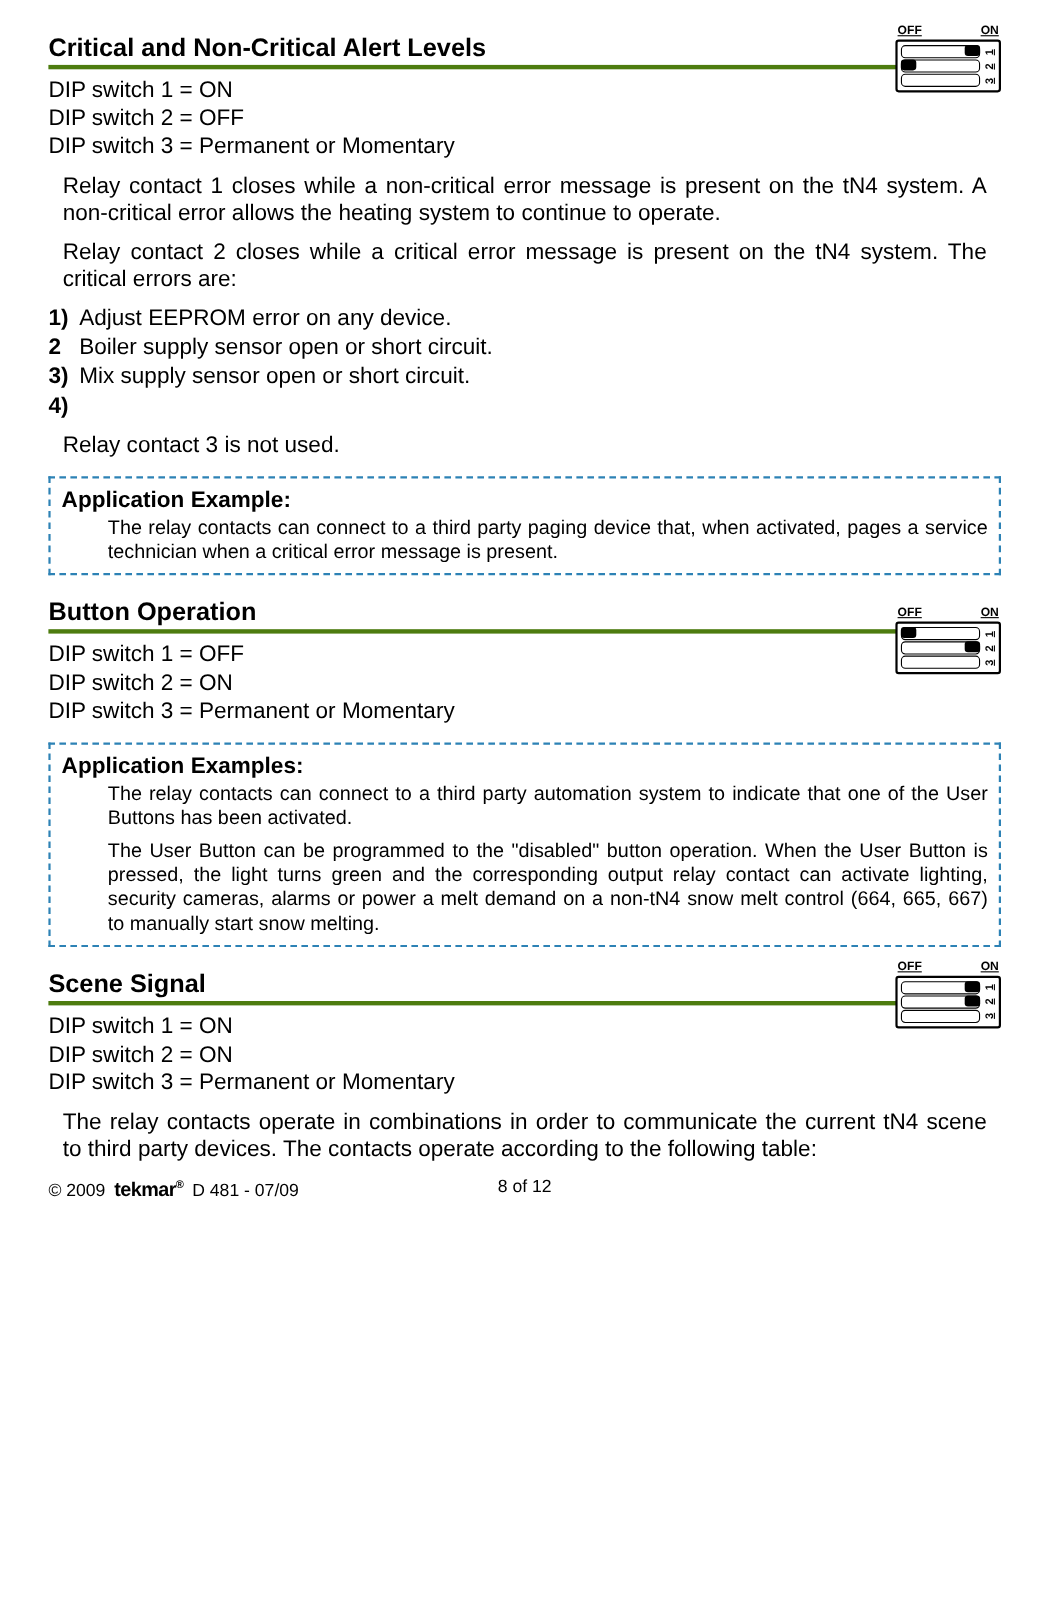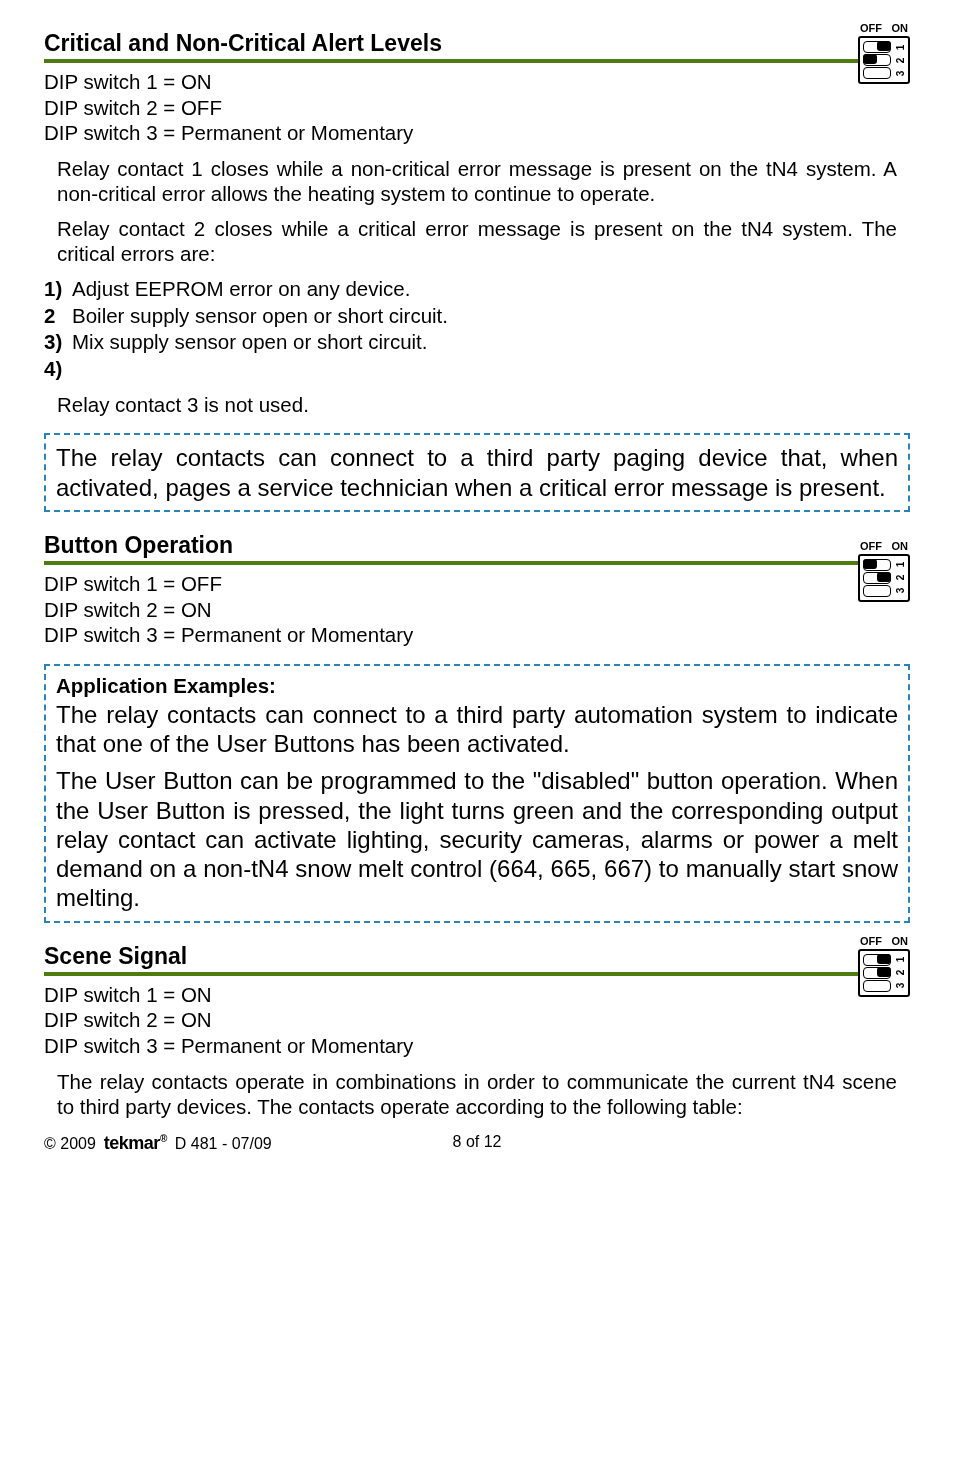--- a/index.html
+++ b/index.html
@@ -23,21 +23,22 @@
     font-weight: bold;
     font-size: 23px;
     border-bottom: 4px solid #4d7c0f;
     padding-bottom: 2px;
     display: block;
   }
   .dip-block {
     position: absolute;
     right: 0;
     top: -8px;
-    width: 52px;
+    width: 96px;
+    text-decoration: underline;
   }
   .dip-block.low-offset {
     top: 8px;
   }
   .dip-labels {
     display: flex;
     justify-content: space-between;
     font-size: 11px;
     font-weight: bold;
     padding: 0 2px 2px 2px;
@@ -110,23 +111,24 @@
     border: 2px dashed #2d82b5;
     padding: 8px 10px;
     margin: 16px 0 20px 0;
   }
   .callout-title {
     font-weight: bold;
     font-size: 20.5px;
     margin-bottom: 2px;
   }
   .callout-text {
-    font-size: 24px;
+    font-size: 18px;
     line-height: 1.22;
     text-align: justify;
+    margin-left: 42px;
   }
   .footer {
     display: flex;
     align-items: baseline;
     font-size: 16px;
     margin-top: 14px;
     gap: 8px;
   }
   .footer .brand {
     font-weight: 900;
@@ -203,20 +205,21 @@
         <span>Mix supply sensor open or short circuit.</span>
       </li>
     <li>
         <span class="n">4)</span>
       </li>
   </ul>
 
   <div class="body-text">Relay contact 3 is not used.</div>
 
   <div class="callout">
+    <div class="callout-title">Application Example:</div>
     <div class="callout-text">The relay contacts can connect to a third party paging device that, when activated, pages a service technician when a critical error message is present.</div>
   </div>
 
   <div class="section-header">
     <span class="section-title">Button Operation</span>
     <div class="dip-block low-offset">
       <div class="dip-labels">
         <span>OFF</span>
         <span>ON</span>
       </div>

